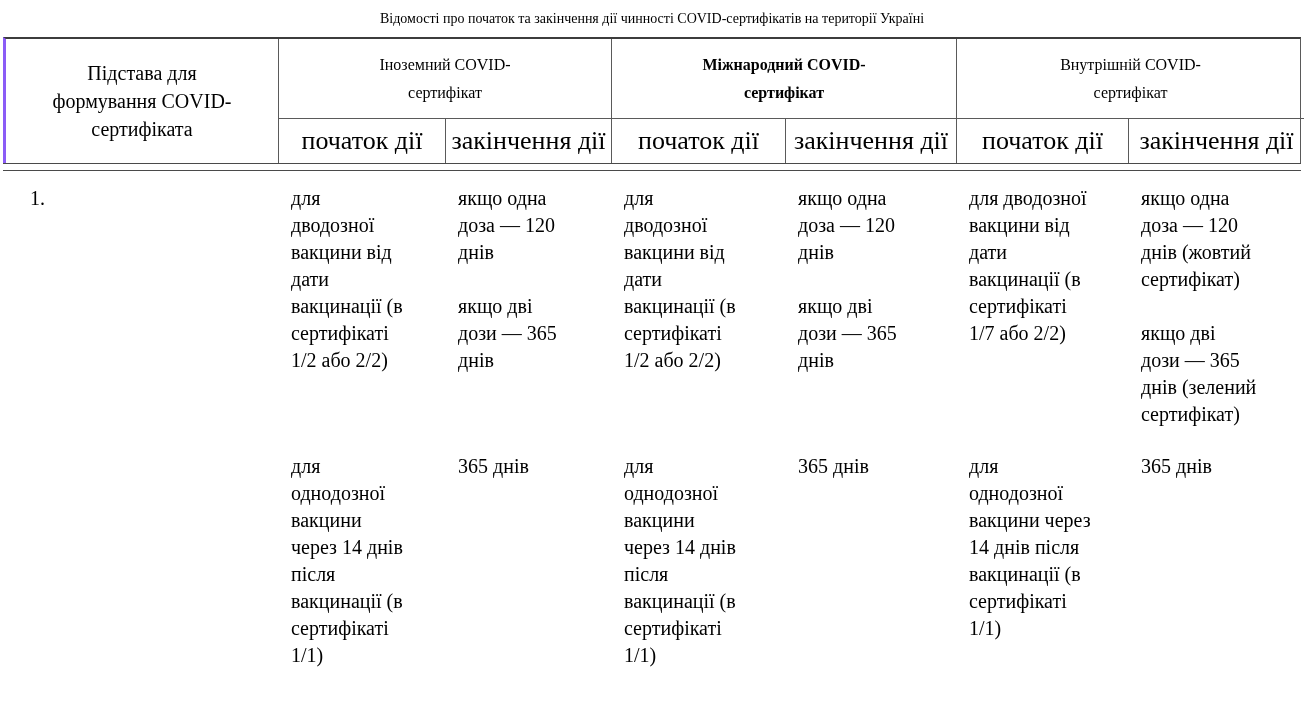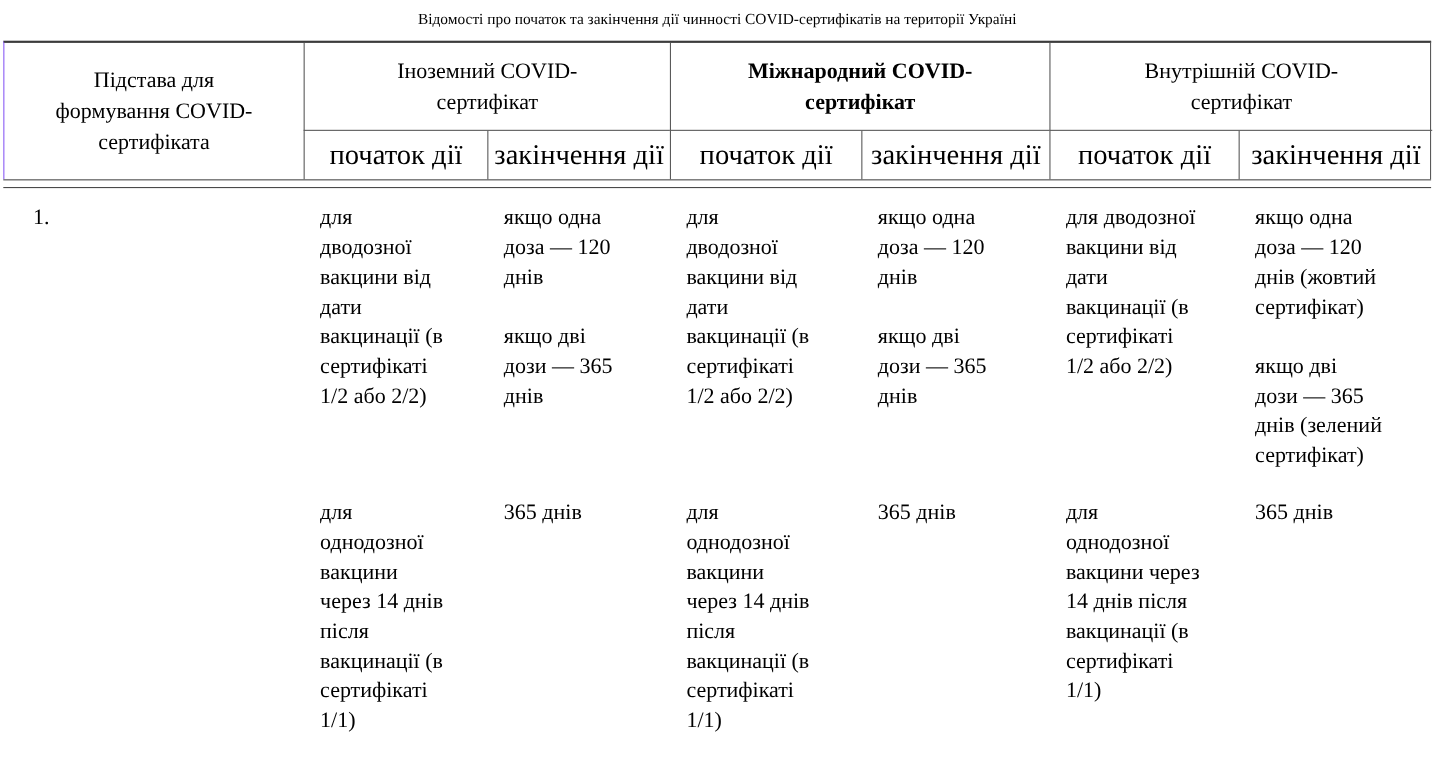--- a/index.html
+++ b/index.html
@@ -18,36 +18,36 @@
     font-size:14px; line-height:30px;
     white-space:pre-line;
   }
   .tbl { position:absolute; left:3px; top:37px; width:1298px; }
 
   .hdr {
     display:grid;
     grid-template-columns:272px 167px 166px 174px 171px 172px 176px;
     grid-template-rows:80px 44px;
     border-top:2px solid #3c3c3c;
-    border-left:1px solid #8b5cf6;
+    border-left:3px solid #8b5cf6;
     border-right:1px solid #5a5a5a;
   }
   .h-basis {
     grid-column:1; grid-row:1 / 3;
     display:flex; align-items:center; justify-content:center;
     text-align:center; white-space:pre-line;
     font-size:20px; line-height:28px;
   }
   .h-group {
     grid-row:1;
     border-left:1px solid #5a5a5a;
     border-bottom:1px solid #5a5a5a;
     display:flex; align-items:center; justify-content:center;
     text-align:center; white-space:pre-line;
-    font-size:20px; line-height:28px;
+    font-size:16px; line-height:28px;
   }
   .g1 { grid-column:2 / 4; }
   .g2 { grid-column:4 / 6;font-weight:bold; }
   .g3 { grid-column:6 / 8; }
   .h-sub {
     grid-row:2;
     border-left:1px solid #5a5a5a;
     display:flex; align-items:center; justify-content:center;
     font-size:26px;
   }
@@ -143,21 +143,21 @@
 днів
 
 якщо дві
 дози — 365
 днів</div>
       <div class="cell ra c6">для дводозної
 вакцини від
 дати
 вакцинації (в
 сертифікаті
-1/2 або 2/2)</div>
+1/7 або 2/2)</div>
       <div class="cell ra c7">якщо одна
 доза — 120
 днів (жовтий
 сертифікат)
 
 якщо дві
 дози — 365
 днів (зелений
 сертифікат)</div>
 

